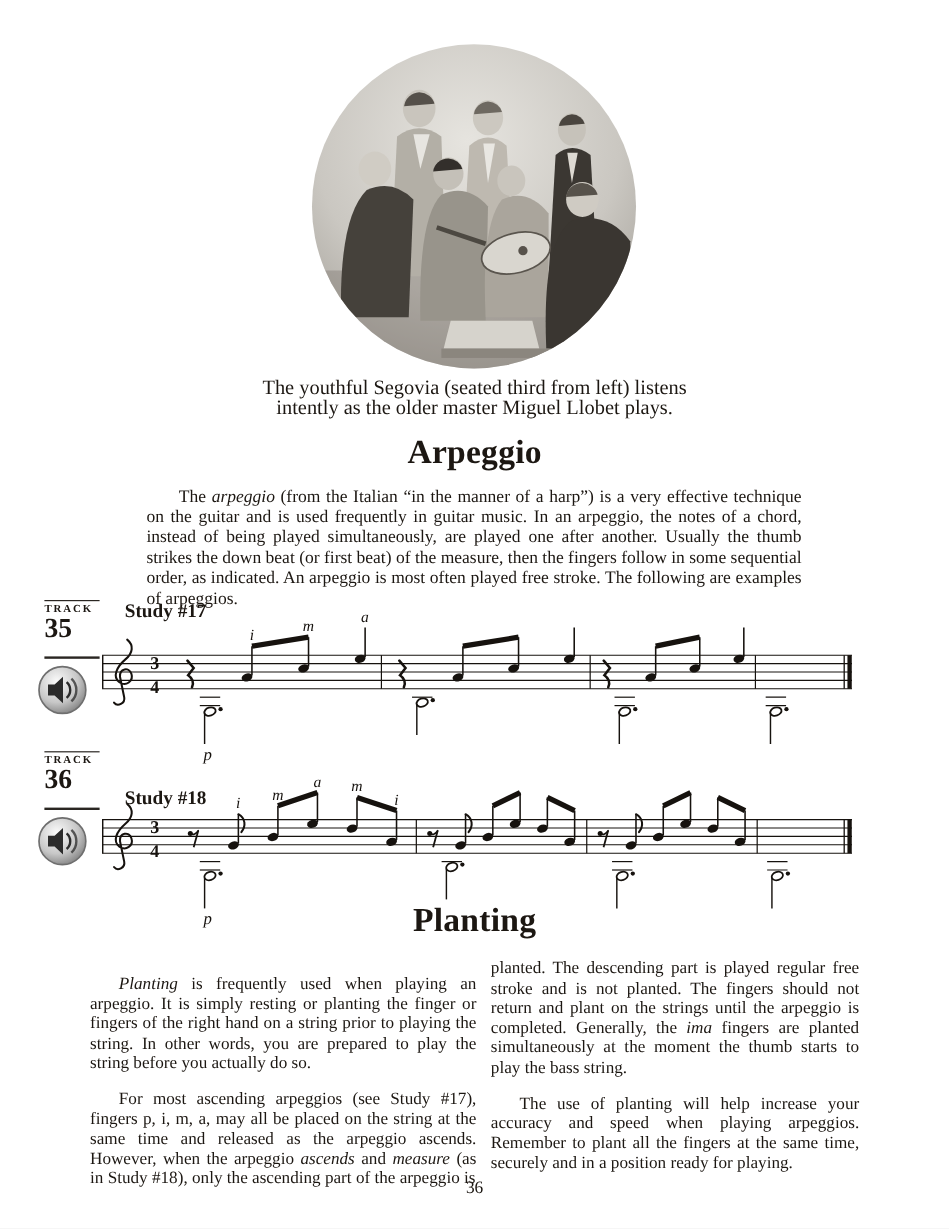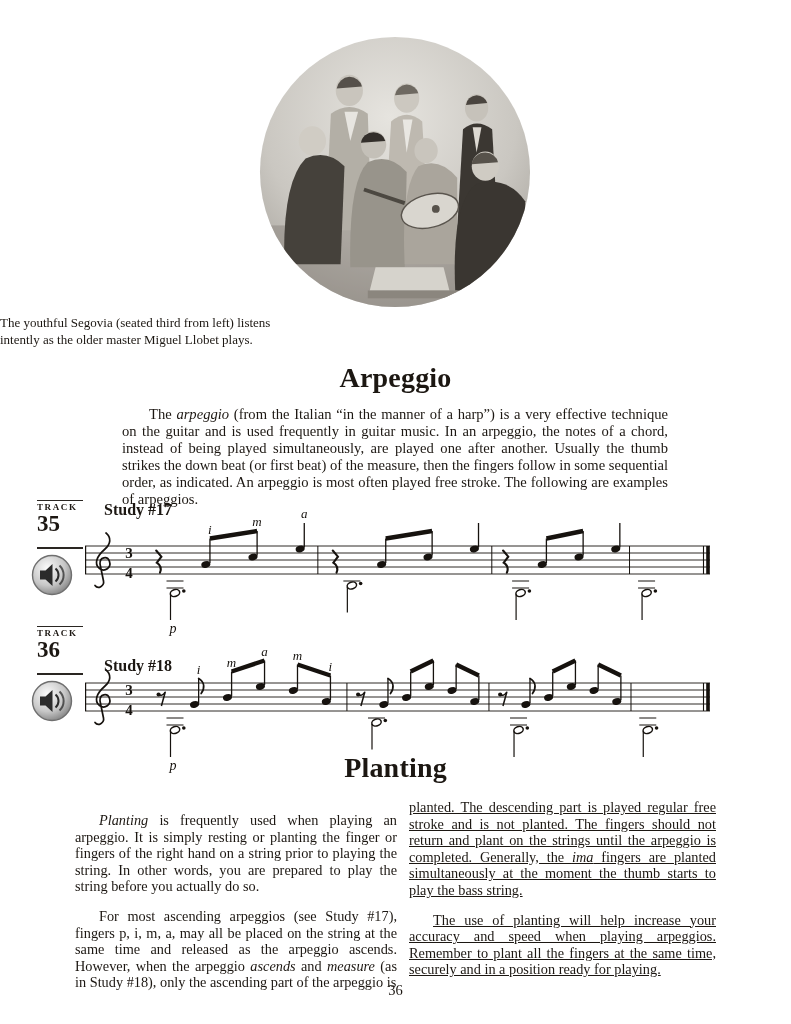--- a/index.html
+++ b/index.html
@@ -1,20 +1,20 @@
 <!DOCTYPE html>
 <html><head>
 <meta charset="utf-8">
 <style>
   html,body{margin:0;padding:0;background:#e8e8e8;}
   .page{position:relative;width:791px;height:1024px;background:#ffffff;overflow:hidden;
         font-family:"Liberation Serif",serif;color:#1c1712;}
   .photo-wrap{position:absolute;left:259px;top:36px;width:272px;height:272px;}
-  .caption{position:absolute;left:0;top:314px;width:791px;text-align:left;
-           font-size:13px;line-height:17px;}
+  .caption{position:absolute;left:0;top:314px;width:791px;text-align:center;
+           font-size:17px;line-height:17px;}
   .h-main{position:absolute;left:0;width:791px;text-align:center;font-weight:bold;
           font-size:28px;letter-spacing:0.2px;}
   #h-arpeggio{top:362px;}
   #h-planting{top:752px;}
   .intro{position:absolute;left:122px;top:406px;width:546px;font-size:14.6px;
          line-height:16.9px;text-align:justify;text-indent:27px;margin:0;}
   .track-badge{position:absolute;width:58px;text-align:left;}
   #badge-35{left:31px;top:500px;}
   #badge-36{left:31px;top:626px;}
   .track-word{display:block;font-size:9px;font-weight:bold;letter-spacing:1.6px;
@@ -25,21 +25,21 @@
   .study-title{position:absolute;left:104px;font-weight:bold;font-size:16px;}
   #title-17{top:501px;}
   #title-18{top:633px;margin-top:24px;}
   .staff-svg{position:absolute;left:85px;overflow:visible;}
   #staff-17{top:510px;}
   #staff-18{top:647px;}
   .col{position:absolute;top:799px;font-size:14.3px;line-height:16.6px;text-align:justify;}
   .col p{margin:0;}
   .col p.indent{text-indent:24px;margin-top:13px;}
   #col-left{left:75px;width:322px;}
-  #col-right{left:409px;width:307px;text-decoration:underline;}
+  #col-right{left:409px;width:307px;}
   .page-num{position:absolute;left:0;top:982px;width:791px;text-align:center;font-size:14.5px;}
   .it{font-style:italic;}
 </style>
 </head>
 <body>
 
 <div class="page">
 
   <div class="photo-wrap">
     <svg width="272" height="272" viewBox="0 0 280 280">

